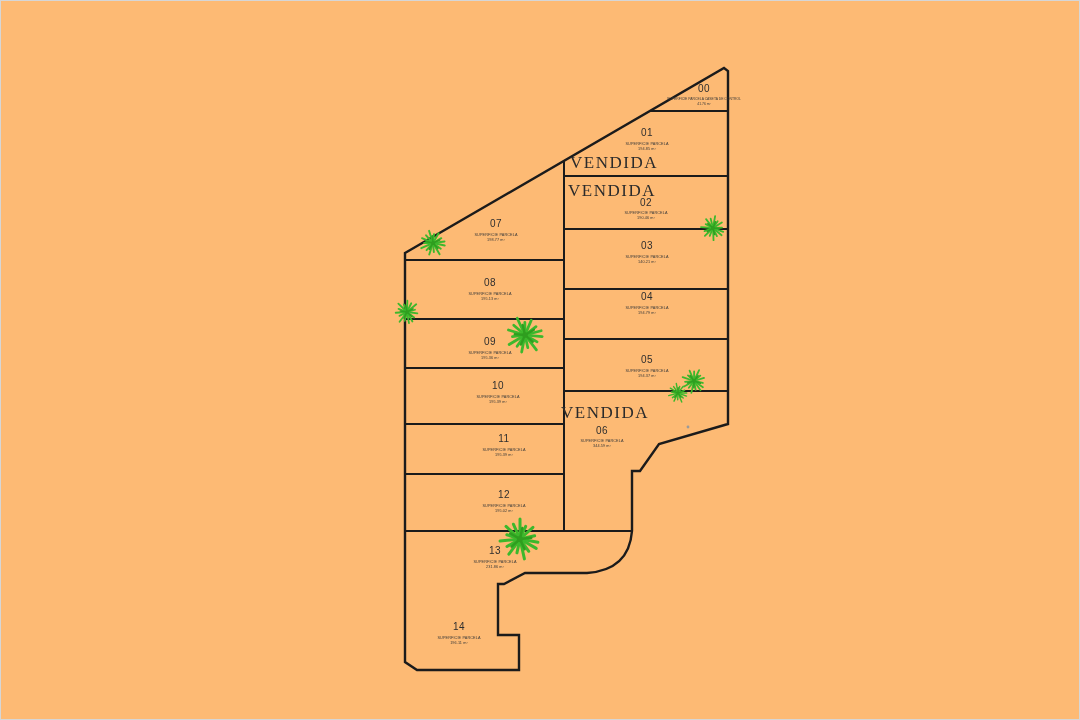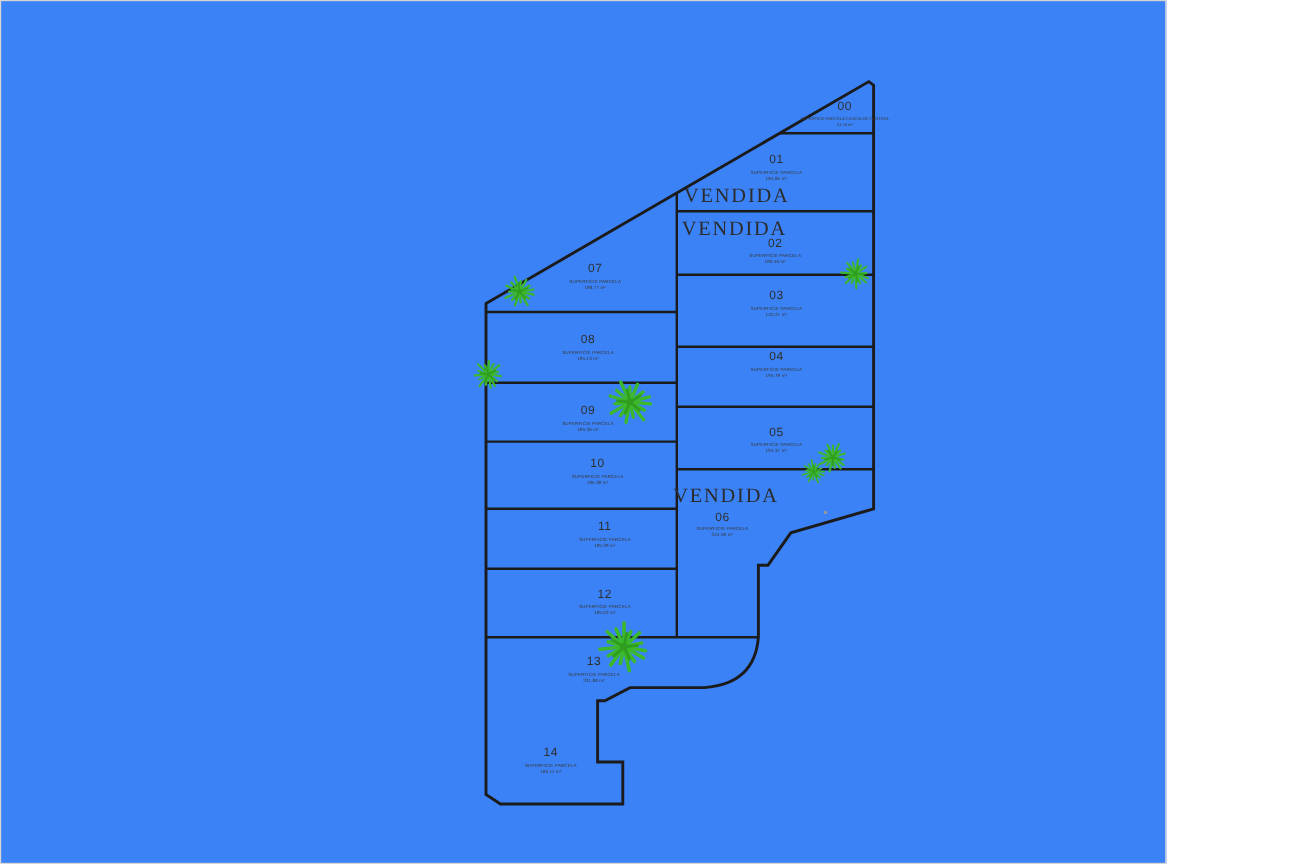--- a/index.html
+++ b/index.html
@@ -1,19 +1,19 @@
 <!DOCTYPE html>
 <html><head>
 <meta charset="utf-8">
 <style>
   html,body{margin:0;padding:0;background:#ffffff;}
   .canvas{
     position:relative;
-    width:972px;height:720px;
-    background:#3b82f6;
+    width:1080px;height:720px;
+    background:#fdba74;
     box-sizing:border-box;
     border:1px solid #d6d6d6;
     font-family:"Liberation Sans", sans-serif;
     overflow:hidden;
   }
   svg{display:block;}
   .estate-line{stroke:#1b1b1b;fill:none;}
   .num-label{
     font-family:"Liberation Sans", sans-serif;
     font-size:10px; fill:#2e2e2e; letter-spacing:0.5px;

